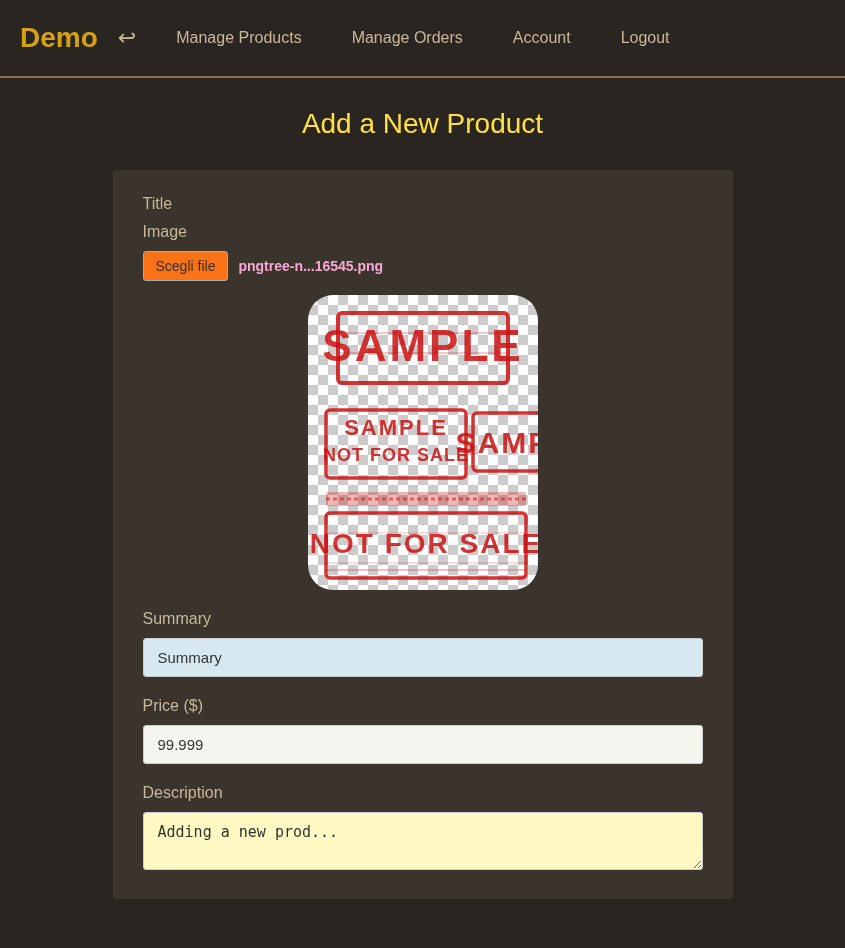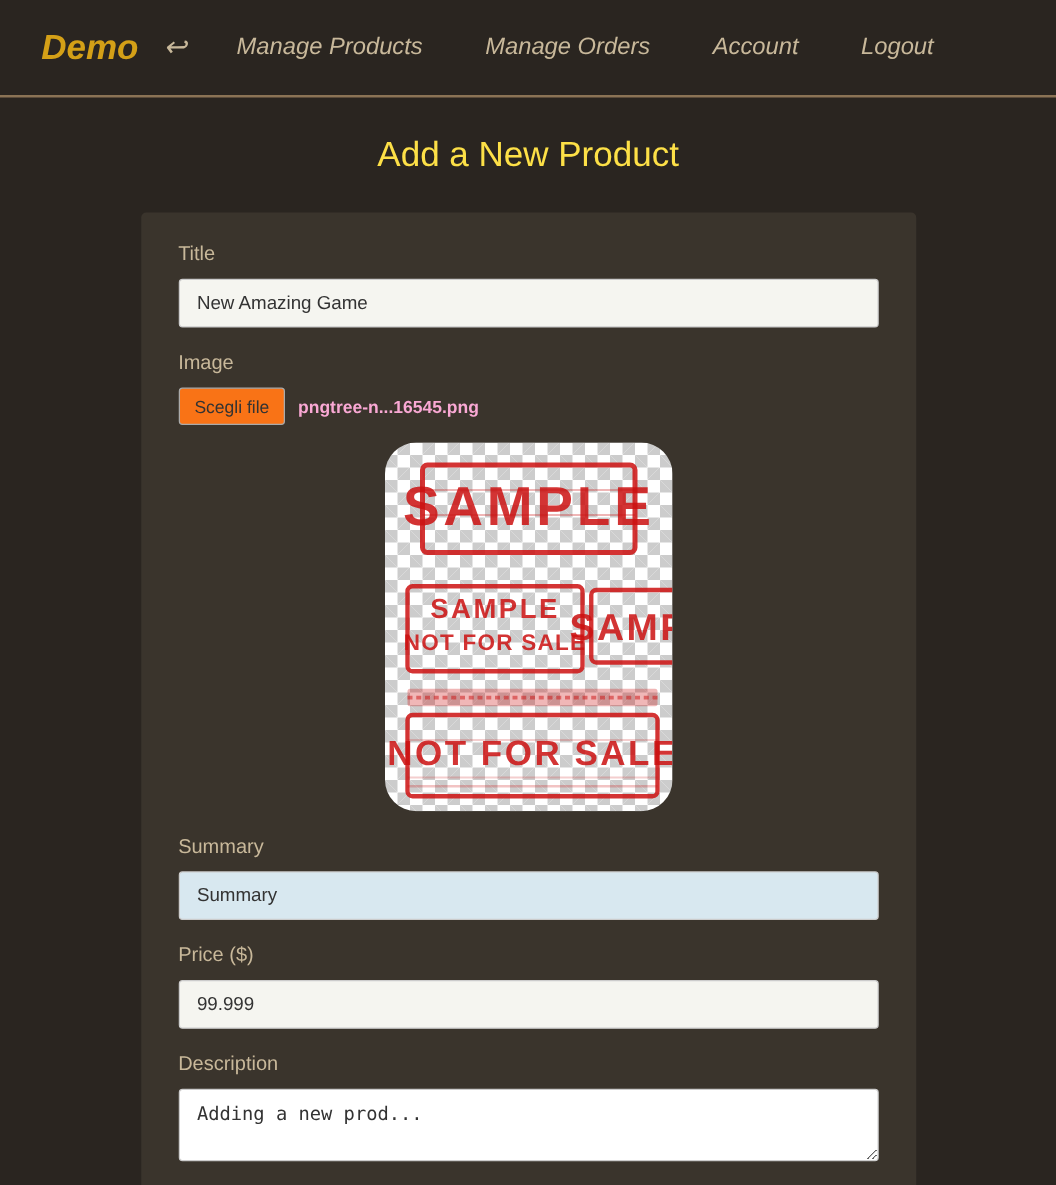--- a/index.html
+++ b/index.html
@@ -13,25 +13,24 @@
       color: #d4c9b8;
       font-family: Arial, sans-serif;
       min-height: 948px;
       width: 845px;
     }
 
     
     .navbar {
       display: flex;
       align-items: center;
-      padding: 0 33px;
+      padding: 0 20px;
       height: 78px;
       background-color: #2a2520;
       border-bottom: 2px solid #8b7355;
-      font-style: italic;
     }
 
     .navbar-brand {
       color: #d4a017;
       font-size: 28px;
       font-weight: bold;
       margin-right: 20px;
       text-decoration: none;
     }
 
@@ -45,21 +44,21 @@
 
     .navbar-links {
       display: flex;
       gap: 50px;
       margin-left: 10px;
     }
 
     .navbar-link {
       color: #c8b89a;
       text-decoration: none;
-      font-size: 19px;
+      font-size: 16px;
       cursor: pointer;
     }
 
     
     .main-content {
       max-width: 660px;
       margin: 0 auto;
       padding: 30px 20px;
     }
 
@@ -145,21 +144,21 @@
     .stamp-image-svg {
       width: 100%;
       height: 100%;
     }
 
     .summary-input {
       background-color: #d8e8f0;
     }
 
     .description-input {
-      background-color: #ffffff;
+      background-color: #fef9c3;
       color: #333;
       width: 100%;
       padding: 10px 14px;
       border: 1px solid #ccc;
       border-radius: 3px;
       font-size: 15px;
       min-height: 50px;
       resize: vertical;
     }
   </style>
@@ -177,21 +176,20 @@
   </div>
 </nav>
 
 <div class="main-content">
   <h1 class="page-title">Add a New Product</h1>
 
   <div class="form-section">
 
     
     <div class="field-label">Title</div>
-    <input class="field-input" type="text" value="New Amazing Game" style="">
 
     
     <div class="image-section">
       <div class="field-label">Image</div>
       <div class="file-input-row">
         <button class="file-choose-btn">Scegli file</button>
         <span class="file-name-text">pngtree-n...16545.png</span>
       </div>
 
       <div class="checkerboard-container">

